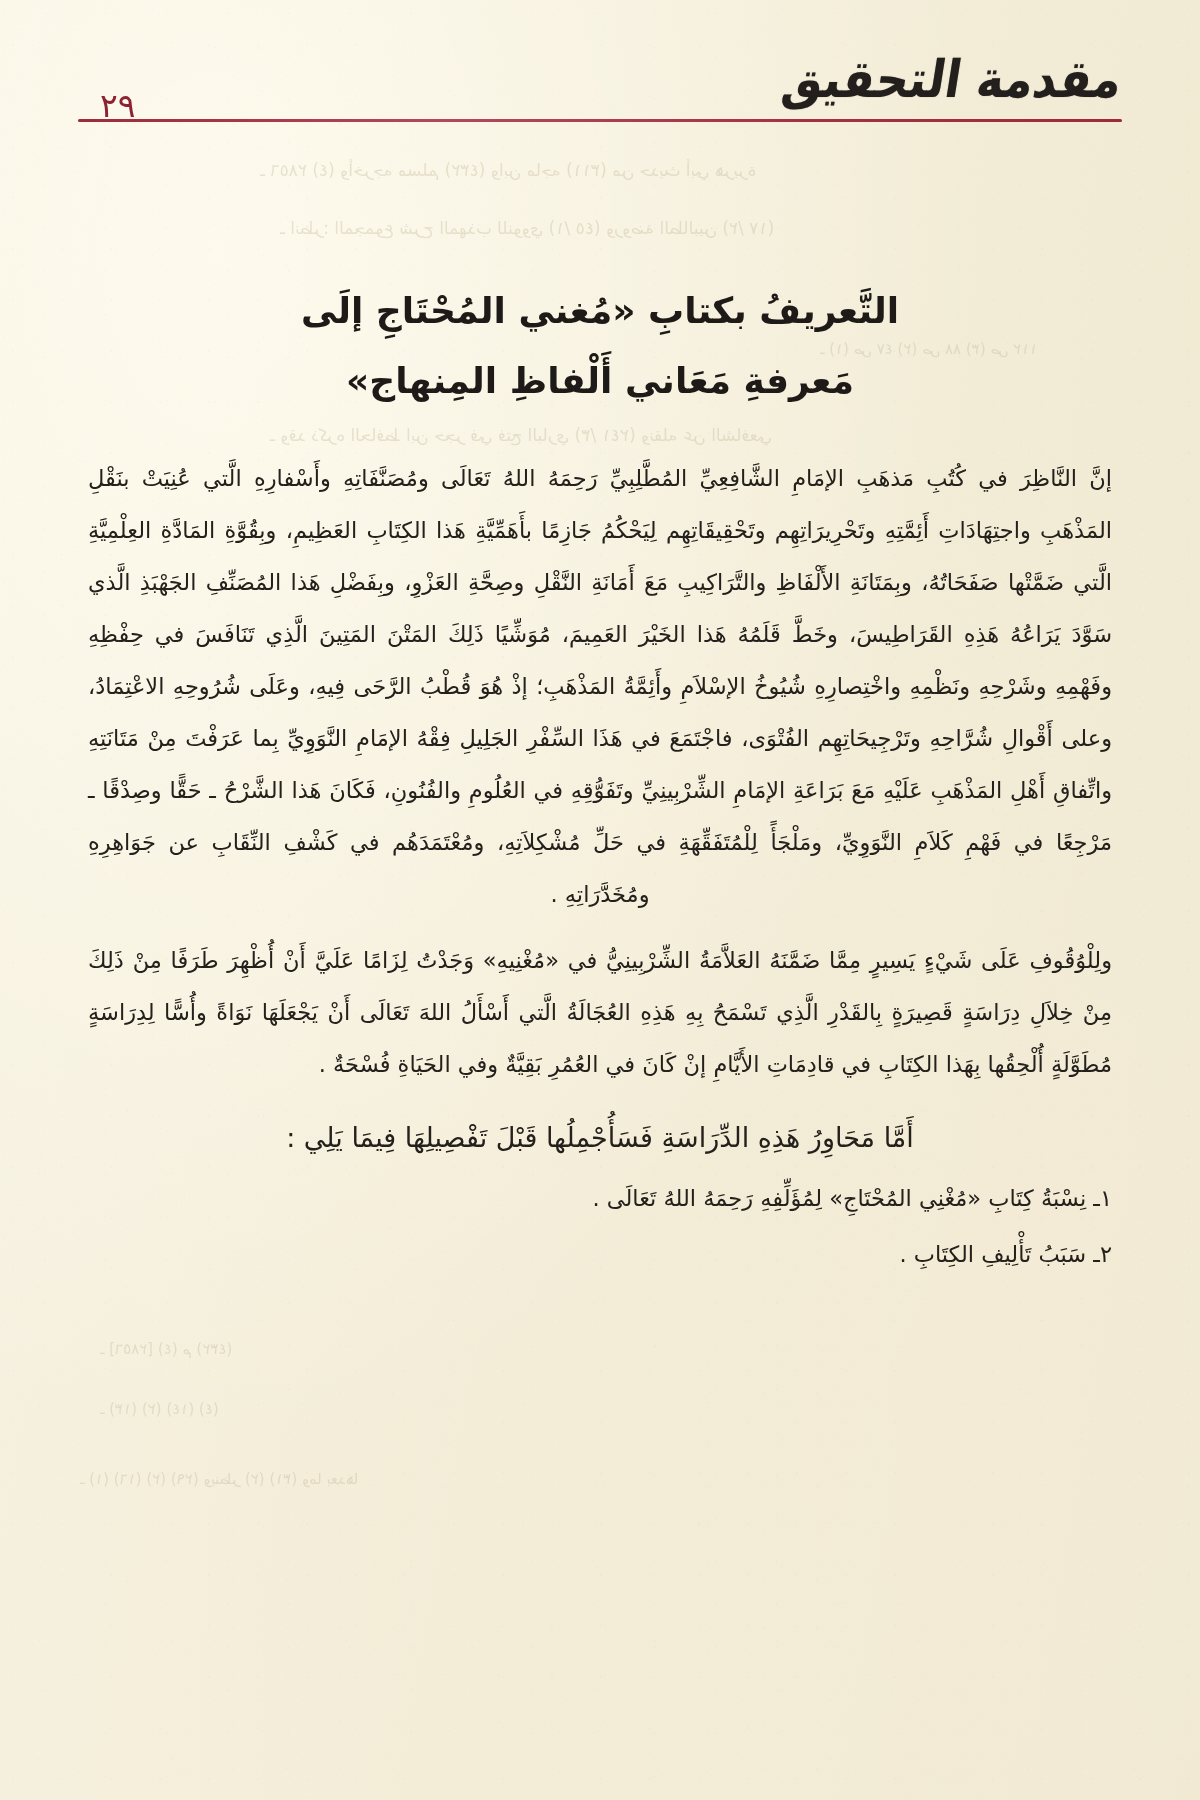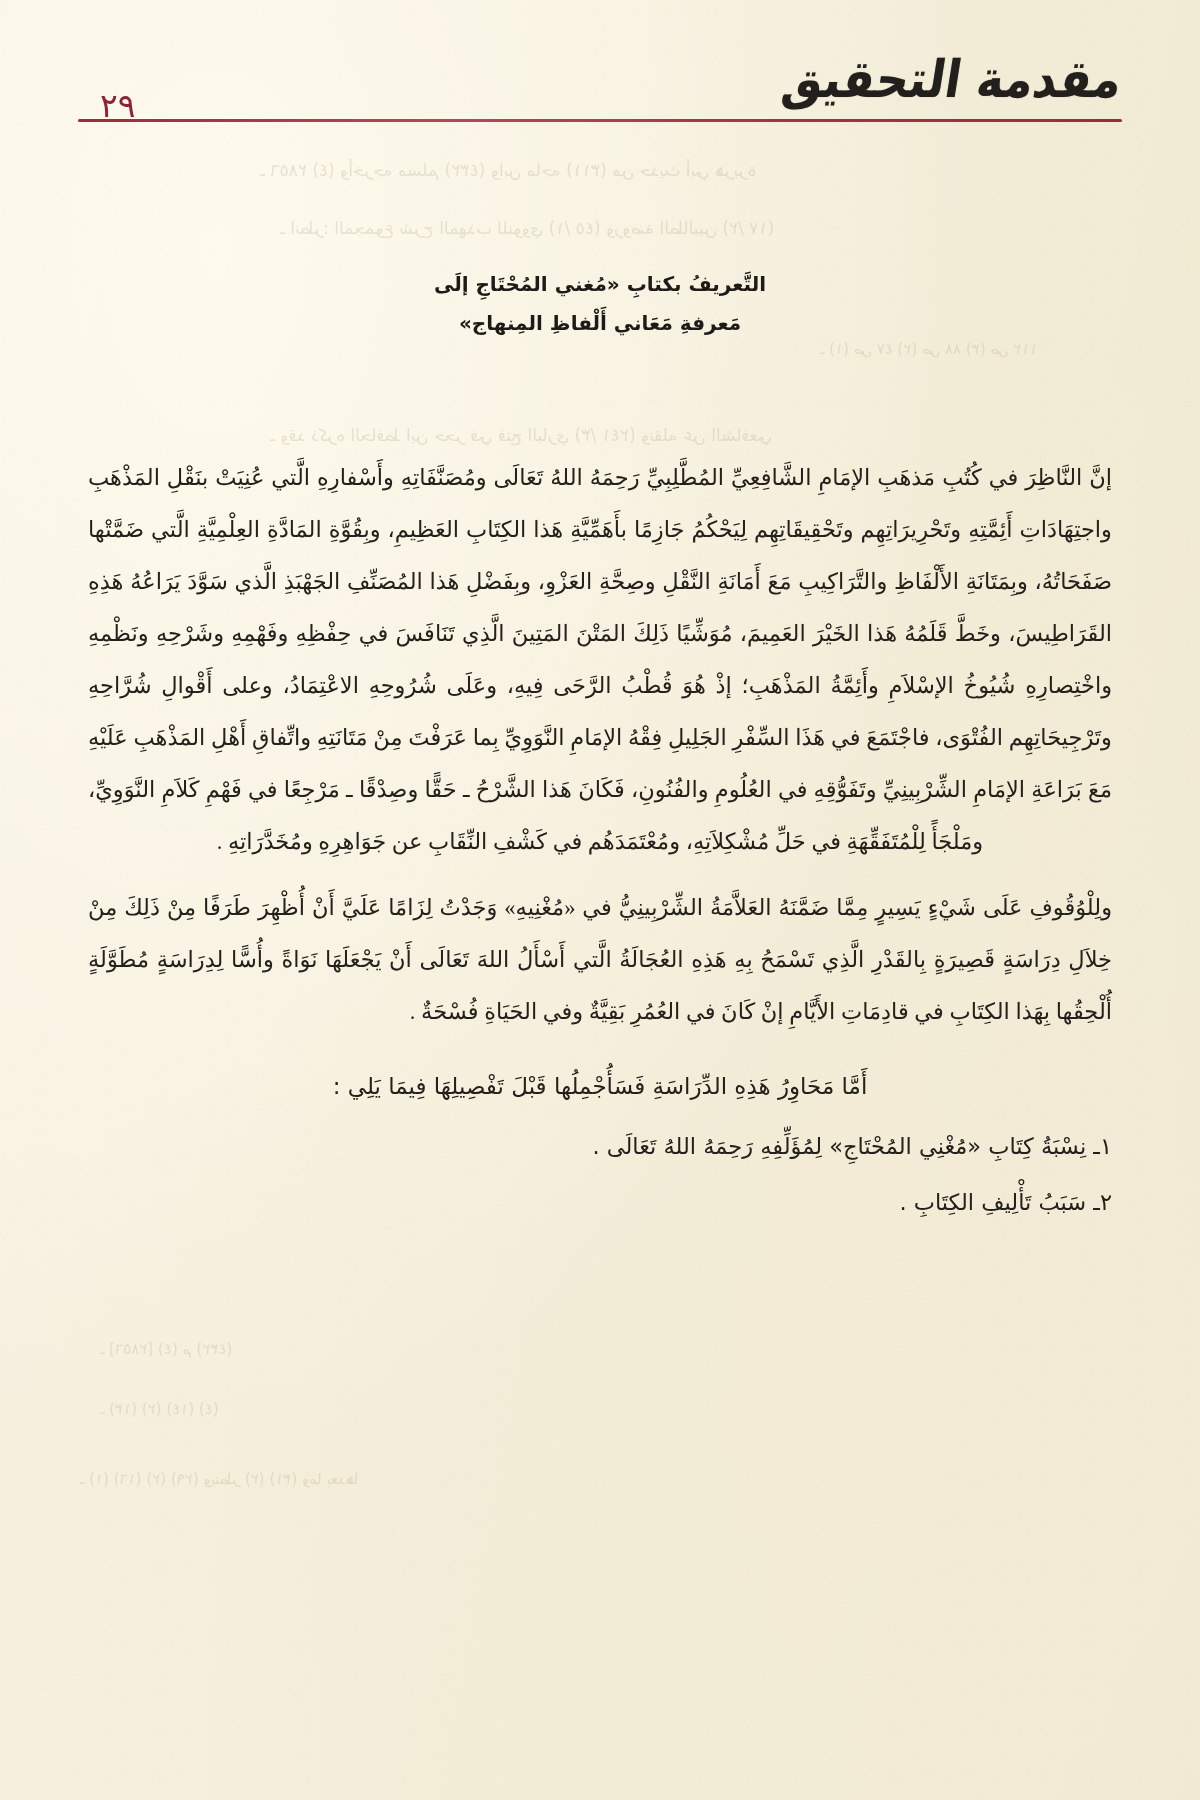--- a/index.html
+++ b/index.html
@@ -96,21 +96,21 @@
 
   
   #doc-title {
     position: absolute;
     top: 252px;
     left: 190px;
     right: 190px;
     text-align: center;
     color: #1d1a17;
     font-weight: bold;
-    font-size: 20px;
+    font-size: 36px;
     line-height: 1.95;
     font-family: "DejaVu Sans", sans-serif;
     letter-spacing: -0.5px;
   }
   #doc-title .tline { display: block; }
 
   
   #body-text {
     position: absolute;
     top: 452px;
@@ -119,28 +119,27 @@
     color: #24201c;
     font-family: "DejaVu Sans", sans-serif;
     font-size: 22.5px;
     line-height: 52px;
   }
   .para {
     margin: 0 0 14px 0;
     text-align: justify;
     text-align-last: center;
     text-justify: inter-word;
-    font-family: Liberation Serif, serif;
   }
   .para.p-last-right { text-align-last: right; }
 
   .intro-line {
     margin: 22px 0 6px 0;
     text-align: center;
-    font-size: 23px;
+    font-size: 27px;
     line-height: 52px;
   }
 
   #list {
     margin: 4px 0 0 0;
     padding: 0;
     list-style: none;
   }
   #list li {
     font-size: 22.5px;

